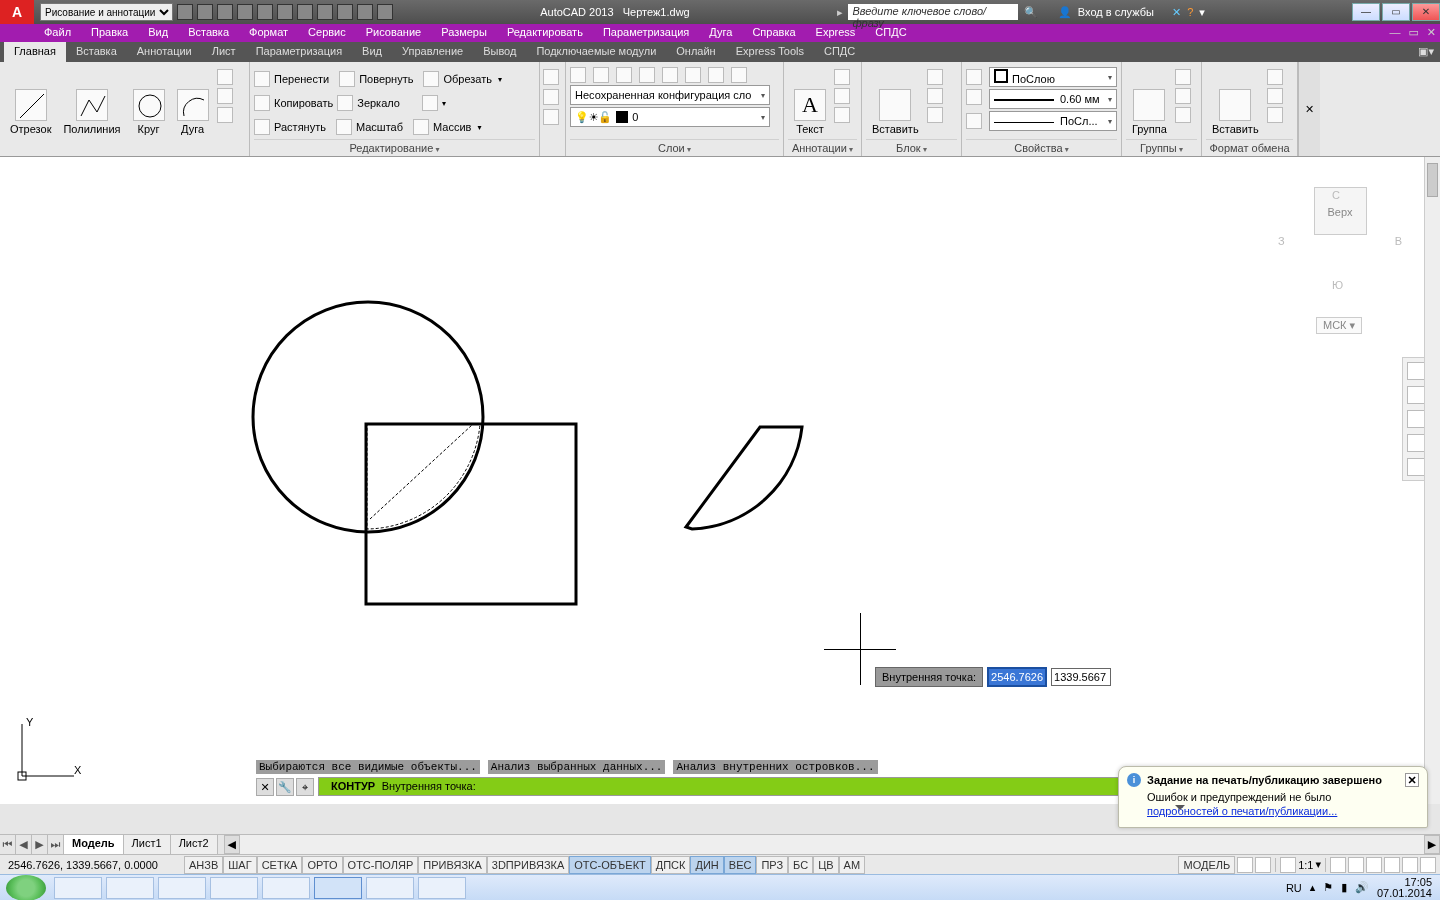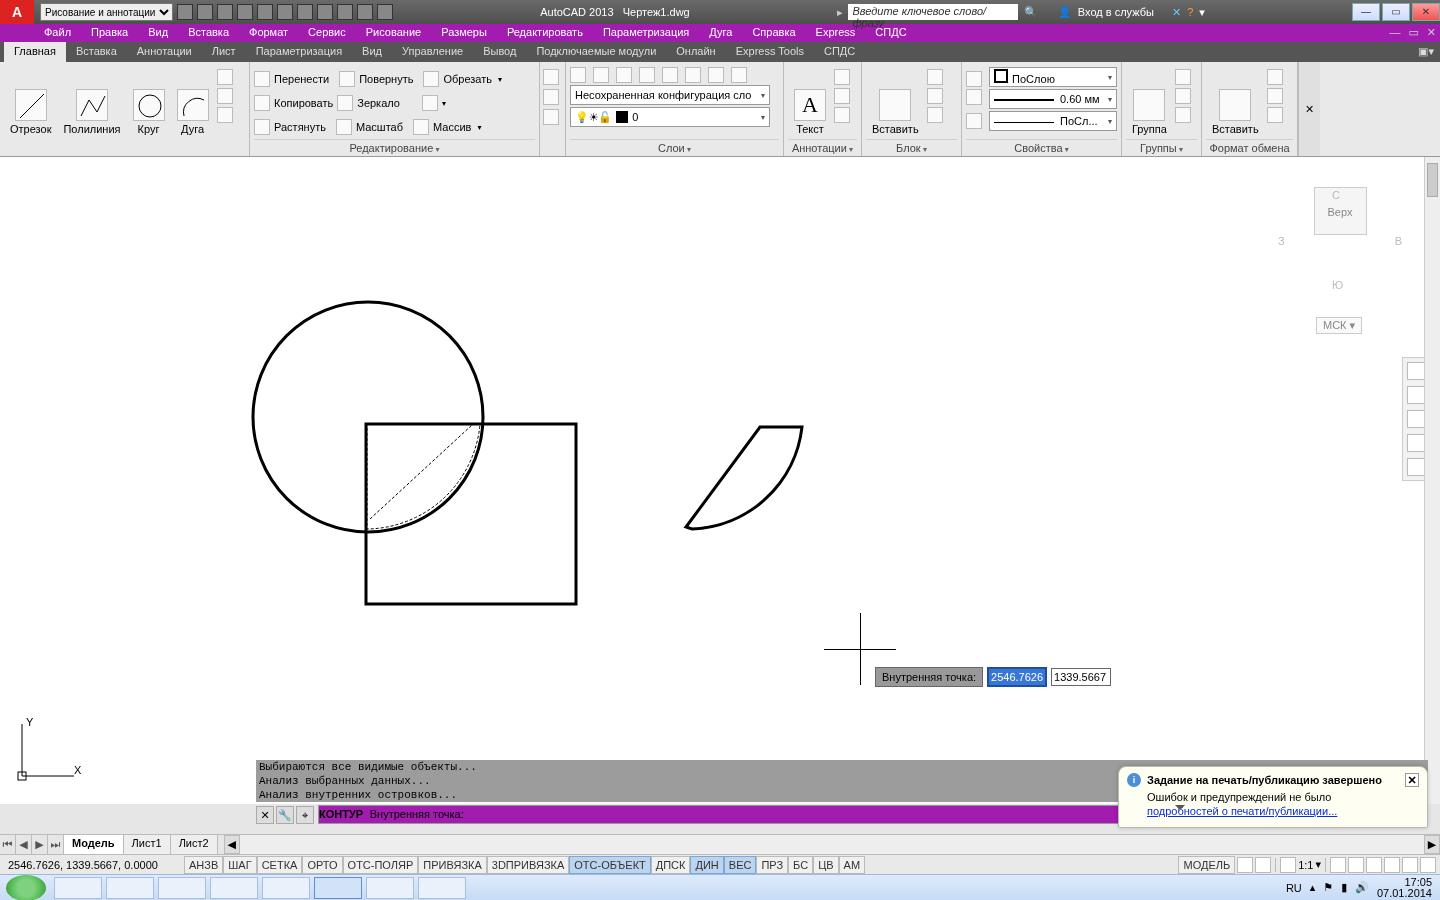--- a/index.html
+++ b/index.html
@@ -59,26 +59,26 @@
 .viewcube { position:absolute; right:30px; top:10px; width:140px; height:170px; color:#bbb; text-align:center; }
 .viewcube .face { width:53px; height:48px; margin:20px auto 6px auto; border:1px solid #ccc; background:#f5f5f5; line-height:48px; color:#888; }
 .navbar-right { position:absolute; right:10px; top:200px; width:28px; background:rgba(240,240,240,.9); border:1px solid #ccc; padding:4px 0; display:flex; flex-direction:column; align-items:center; gap:6px; }
 .navbar-right div { width:18px; height:18px; border:1px solid #bbb; background:#fff; }
 .scrollbar-v { position:absolute; right:0; top:0; bottom:0; width:16px; background:#eee; border-left:1px solid #ccc; }
 .scrollbar-v .thumb { position:absolute; top:6px; left:2px; right:2px; height:34px; background:#ccc; border:1px solid #aaa; }
 
 .ucs { position:absolute; left:14px; bottom:20px; width:70px; height:70px; }
 
 .cmdzone { position:absolute; left:256px; right:12px; bottom:68px; height:72px; }
-.cmdhistory { display:flex; flex-direction:column; gap:0; }
+.cmdhistory { display:flex; flex-direction:row; gap:8px; }
 .cmdhistory span { display:inline-block; background:#9c9c9c; color:#000; font-family:"Courier New",monospace; padding:1px 3px; }
 .cmdline { display:flex; align-items:center; margin-top:3px; }
 .cmdline .left { display:flex; gap:2px; margin-right:4px; }
 .cmdline .left div { width:18px; height:18px; background:#ddd; border:1px solid #aaa; text-align:center; line-height:16px; }
-.cmdline .box { flex:1; background:#a21caf; border:1px solid #999; padding:2px 0; font-family:"Courier New",monospace; }
+.cmdline .box { flex:1; background:#84cc16; border:1px solid #999; padding:2px 12px; font-family:"Courier New",monospace; }
 .cmdline .box b { font-weight:bold; }
 
 .balloon { position:absolute; right:12px; bottom:72px; width:310px; background:#fefff2; border:1px solid #bba; border-radius:8px 8px 2px 2px; padding:6px 8px 10px 8px; box-shadow:0 0 4px rgba(0,0,0,.2); }
 .balloon .hd { display:flex; align-items:center; font-weight:bold; }
 .balloon .hd .info { width:14px; height:14px; background:#4a90d9; border-radius:50%; color:#fff; text-align:center; line-height:14px; font-size:9px; margin-right:6px; }
 .balloon .close { margin-left:auto; border:1px solid #999; width:14px; height:14px; text-align:center; line-height:12px; background:#fff; }
 .balloon a { color:#0a2bdc; text-decoration:underline; }
 .balloon .arrow { position:absolute; left:56px; bottom:12px; width:0; height:0; border:5px solid transparent; border-top-color:#555; }
 
 .layout-strip { position:absolute; left:0; right:0; bottom:46px; height:20px; background:#e6e6e6; border-top:1px solid #bbb; display:flex; align-items:stretch; }
@@ -332,21 +332,21 @@
         <div class="sic"></div>
         <div class="sic"></div>
         <div class="sic"></div>
       </div>
     </div>
     <div class="title">Блок</div>
   </div>
 
   <div class="panel" style="width:160px">
     <div class="body" style="flex-direction:column;gap:2px;padding-top:2px">
-      <div style="display:flex;gap:3px;align-items:flex-end">
+      <div style="display:flex;gap:3px;align-items:center">
         <div class="sic"></div>
         <div class="combo" style="flex:1">
           <span><span class="swatch-bylayer"></span><span>ПоСлою</span></span>
         </div>
       </div>
       <div style="display:flex;gap:3px;align-items:flex-start">
         <div class="sic"></div>
         <div class="combo" style="flex:1">
           <span><span class="lineweight-bar"></span><span>0.60 мм</span></span>
         </div>

